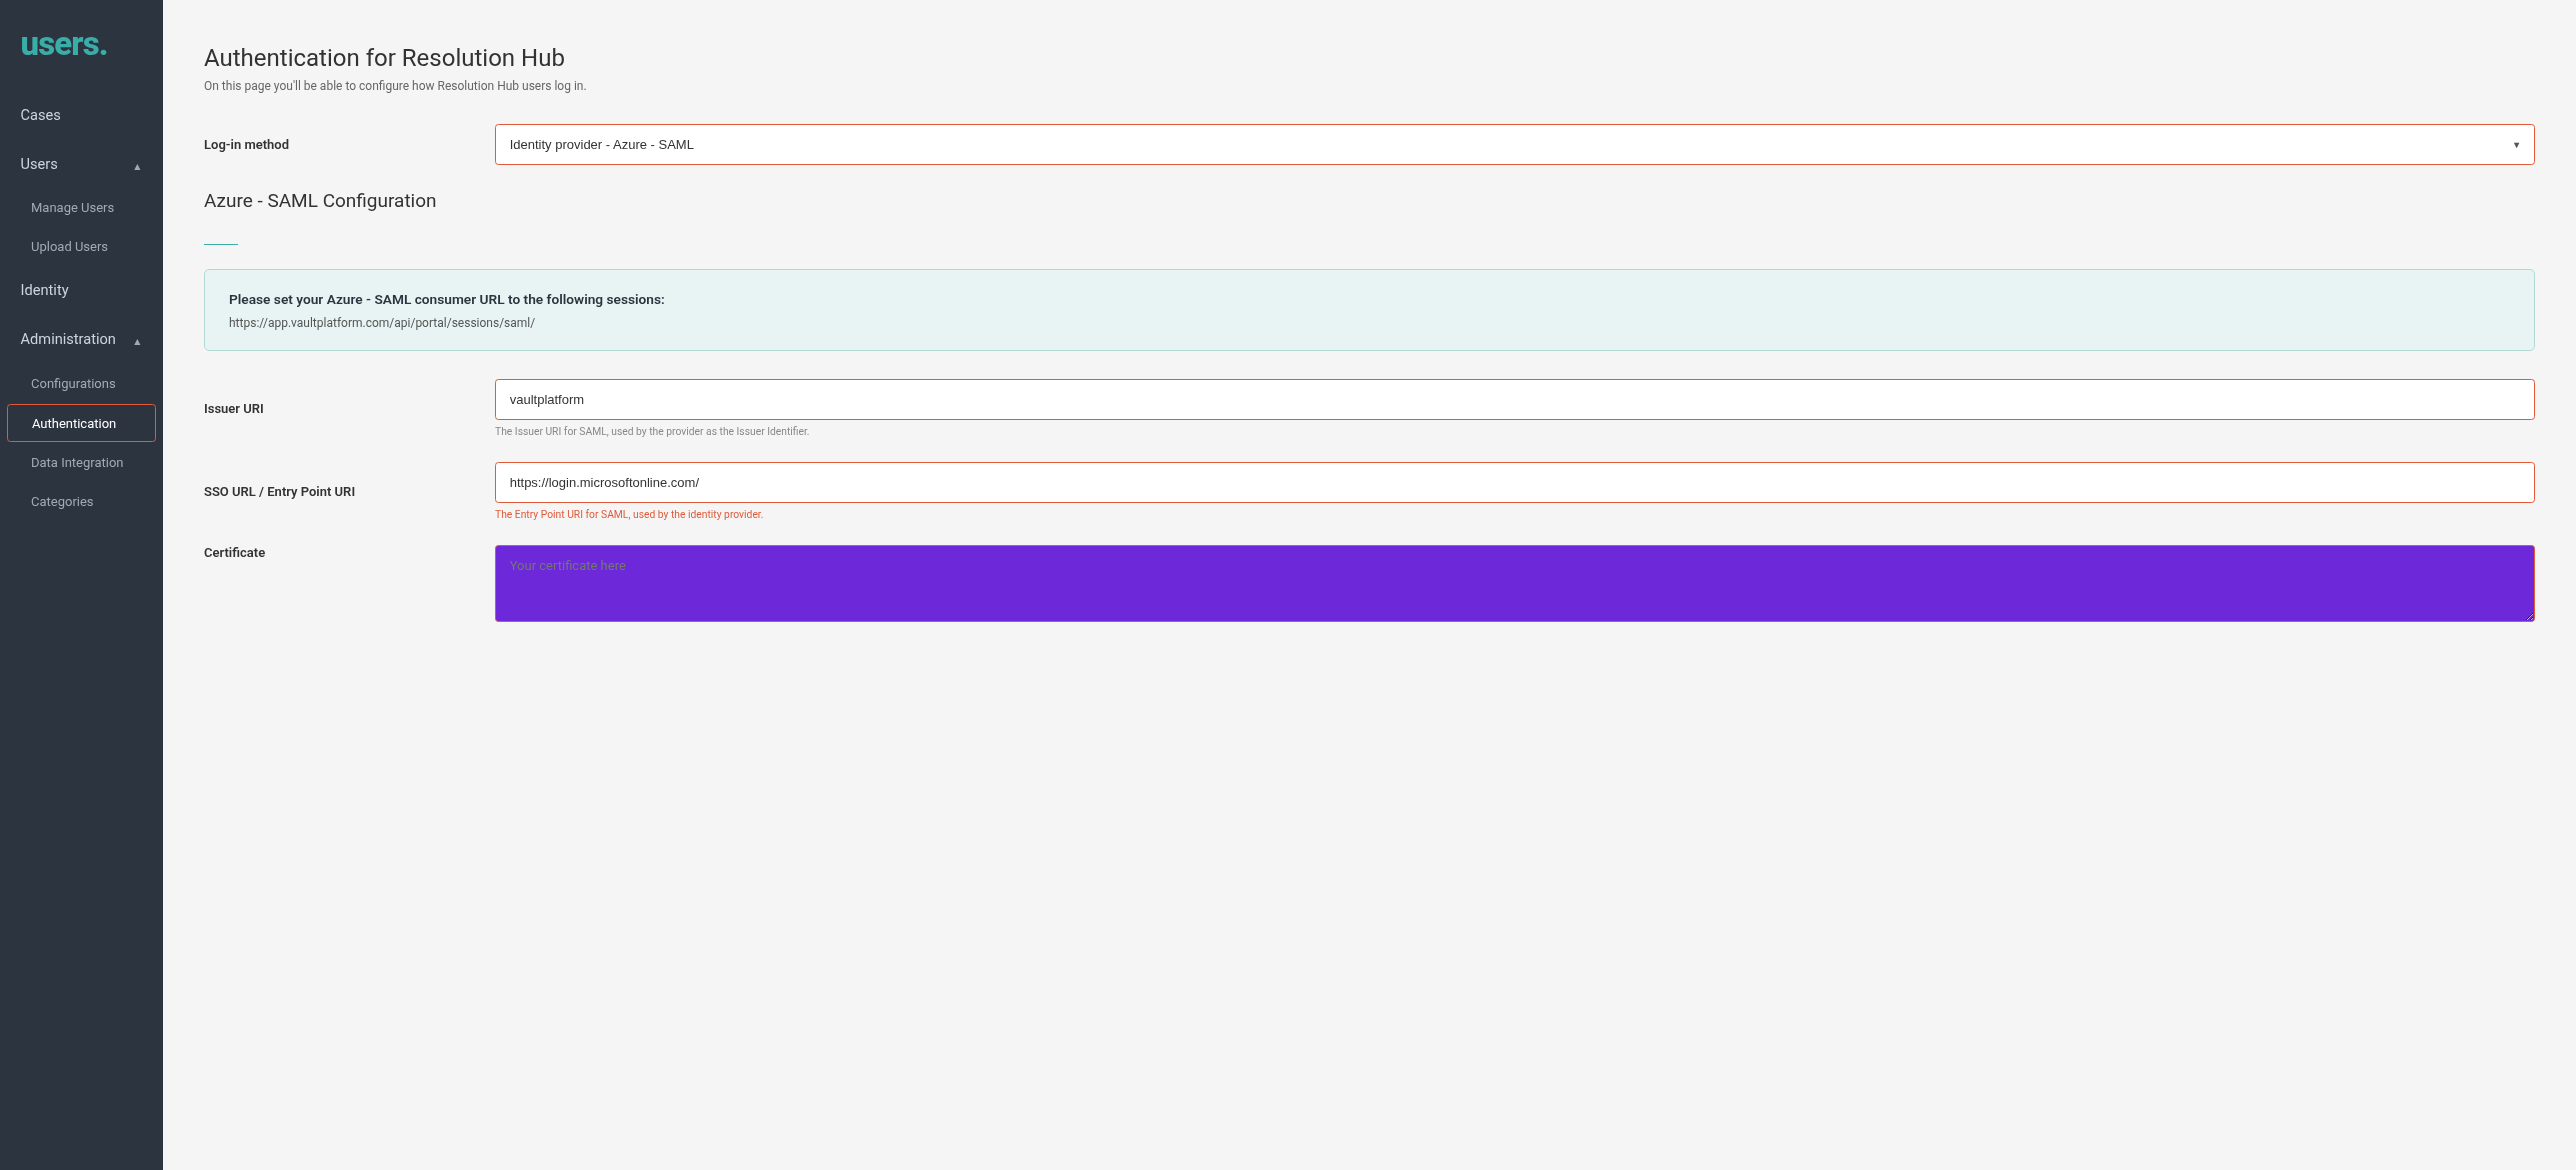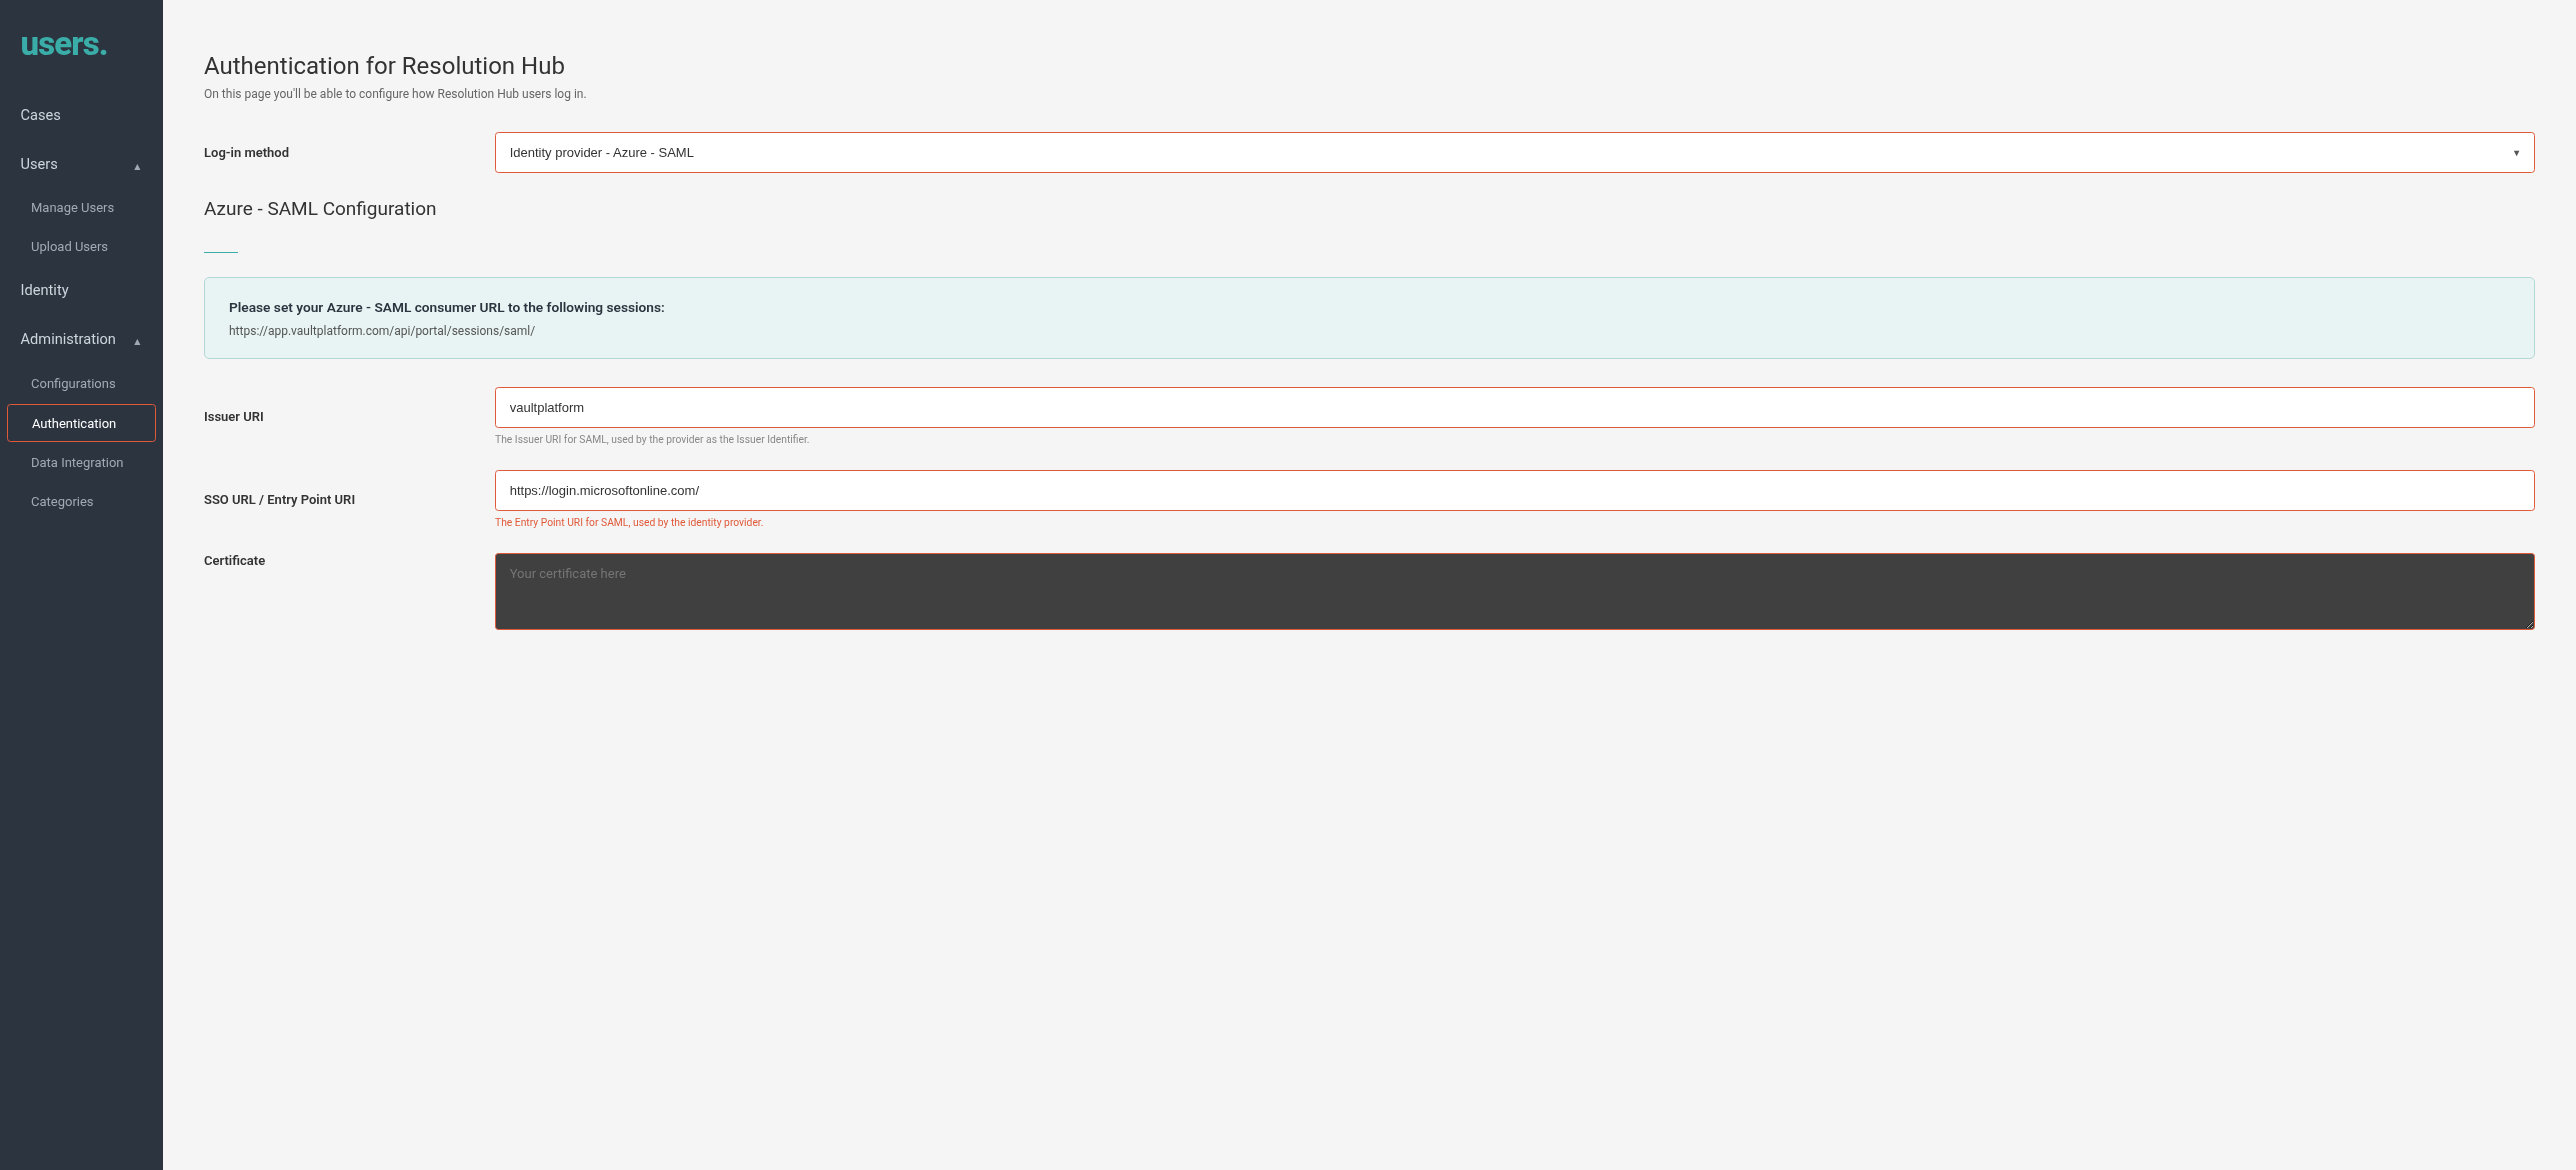--- a/index.html
+++ b/index.html
@@ -52,21 +52,20 @@
     }
 
     .chevron { font-size: 10.3px; color: #a0aab4; }
 
     
     .main {
       flex: 1;
       overflow-y: auto;
       padding: 44px 41px;
       background: #f5f5f5;
-      margin-top: 8px;
     }
 
     .page-title {
       font-size: 24px;
       font-weight: 400;
       color: #333;
       margin-bottom: 6.9px;
     }
     .page-subtitle {
       font-size: 12px;
@@ -179,21 +178,21 @@
     .saml-section {
       margin-bottom: 0;
     }
 
     .certificate-field {
       width: 100%;
       padding: 12px 13.7px;
       font-size: 13px;
       border: 1.7px solid #e05a3a;
       border-radius: 3.4px;
-      background: #404040;
+      background: #6d28d9;
       color: #aaa;
       outline: none;
       min-height: 77px;
       resize: vertical;
       font-family: inherit;
     }
   </style>
 </head>
 <body>
 

